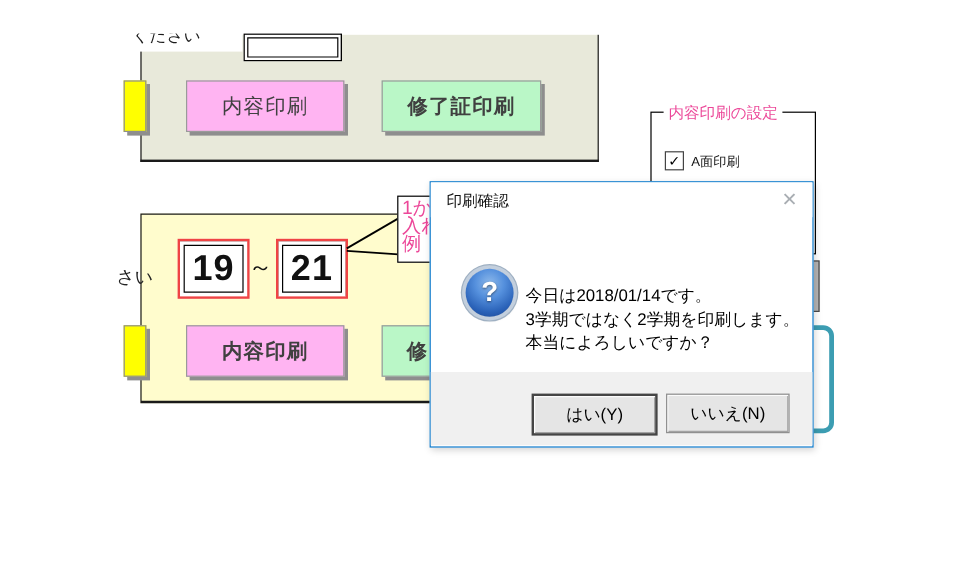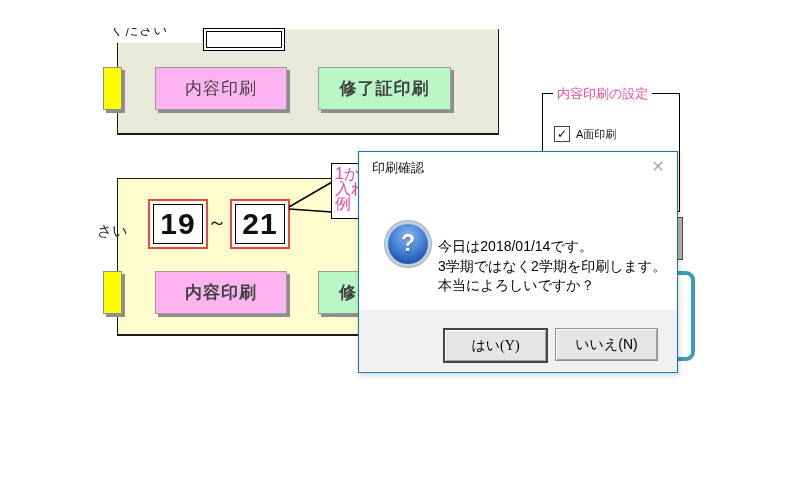--- a/index.html
+++ b/index.html
@@ -77,21 +77,21 @@
     box-shadow:0 0 0 3px #c3cfdd,0 0 0 4px #9fb0c2,1px 2px 3px rgba(0,0,0,0.35);
     display:flex;align-items:center;justify-content:center;}
   .qicon span{color:#fff;font-size:23px;font-weight:bold;margin-top:-2px;
     text-shadow:0 1px 2px rgba(0,0,0,0.5);}
   #dialog-message{position:absolute;left:79px;top:69px;font-size:14px;line-height:19.5px;
     color:#000;white-space:nowrap;margin-top:16px;}
   #dialog-footer{position:absolute;left:0;top:158px;width:100%;height:61px;background:#f0f0f0;}
   .dlg-btn{position:absolute;height:31px;width:101px;display:flex;align-items:center;
     justify-content:center;font-size:14px;color:#000;background:#e5e5e5;
     box-shadow:inset 1px 1px 0 #fbfbfb,inset -1px -1px 0 #a3a3a3;cursor:default;}
-  #yes-btn{left:84px;top:18px;border:2px solid #454545;font-family:Liberation Serif, serif;}
+  #yes-btn{left:84px;top:18px;border:2px solid #454545;}
   #no-btn{left:196px;top:18px;border:1px solid #909090;}
 </style>
 </head>
 <body>
 
 <div id="screen">
 
   <div id="green-panel"></div>
   <div id="top-label-clip" class="clip-label">
     <span>ください</span>

